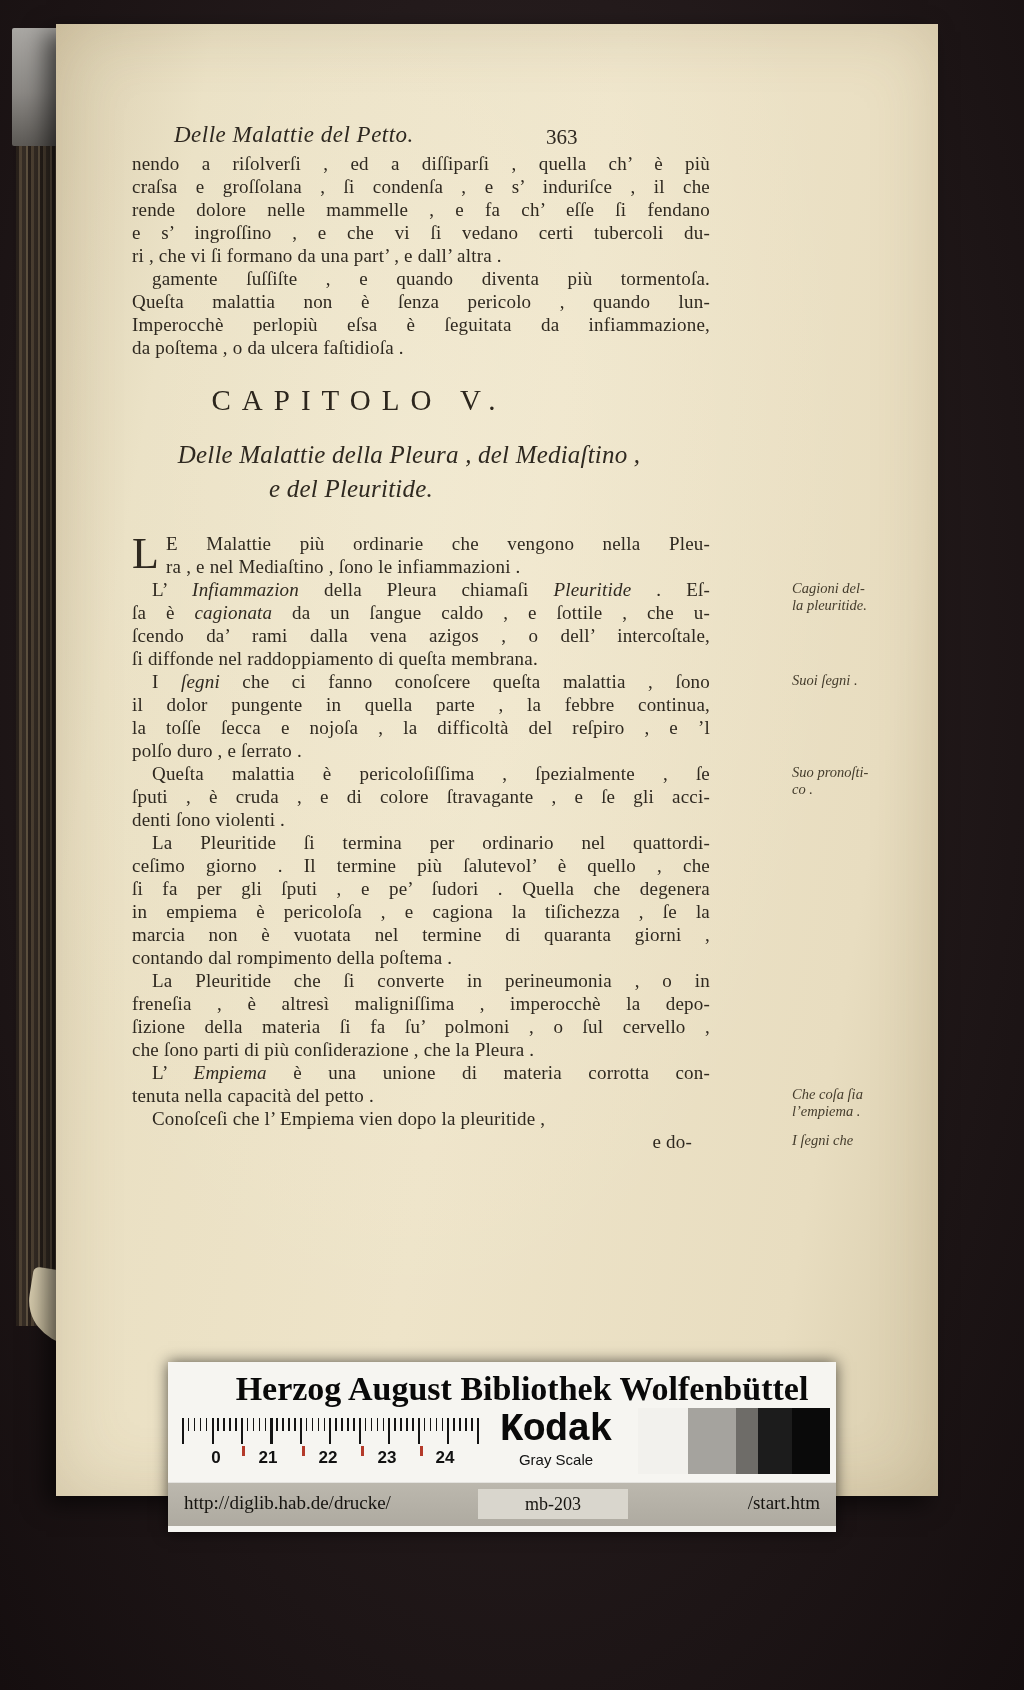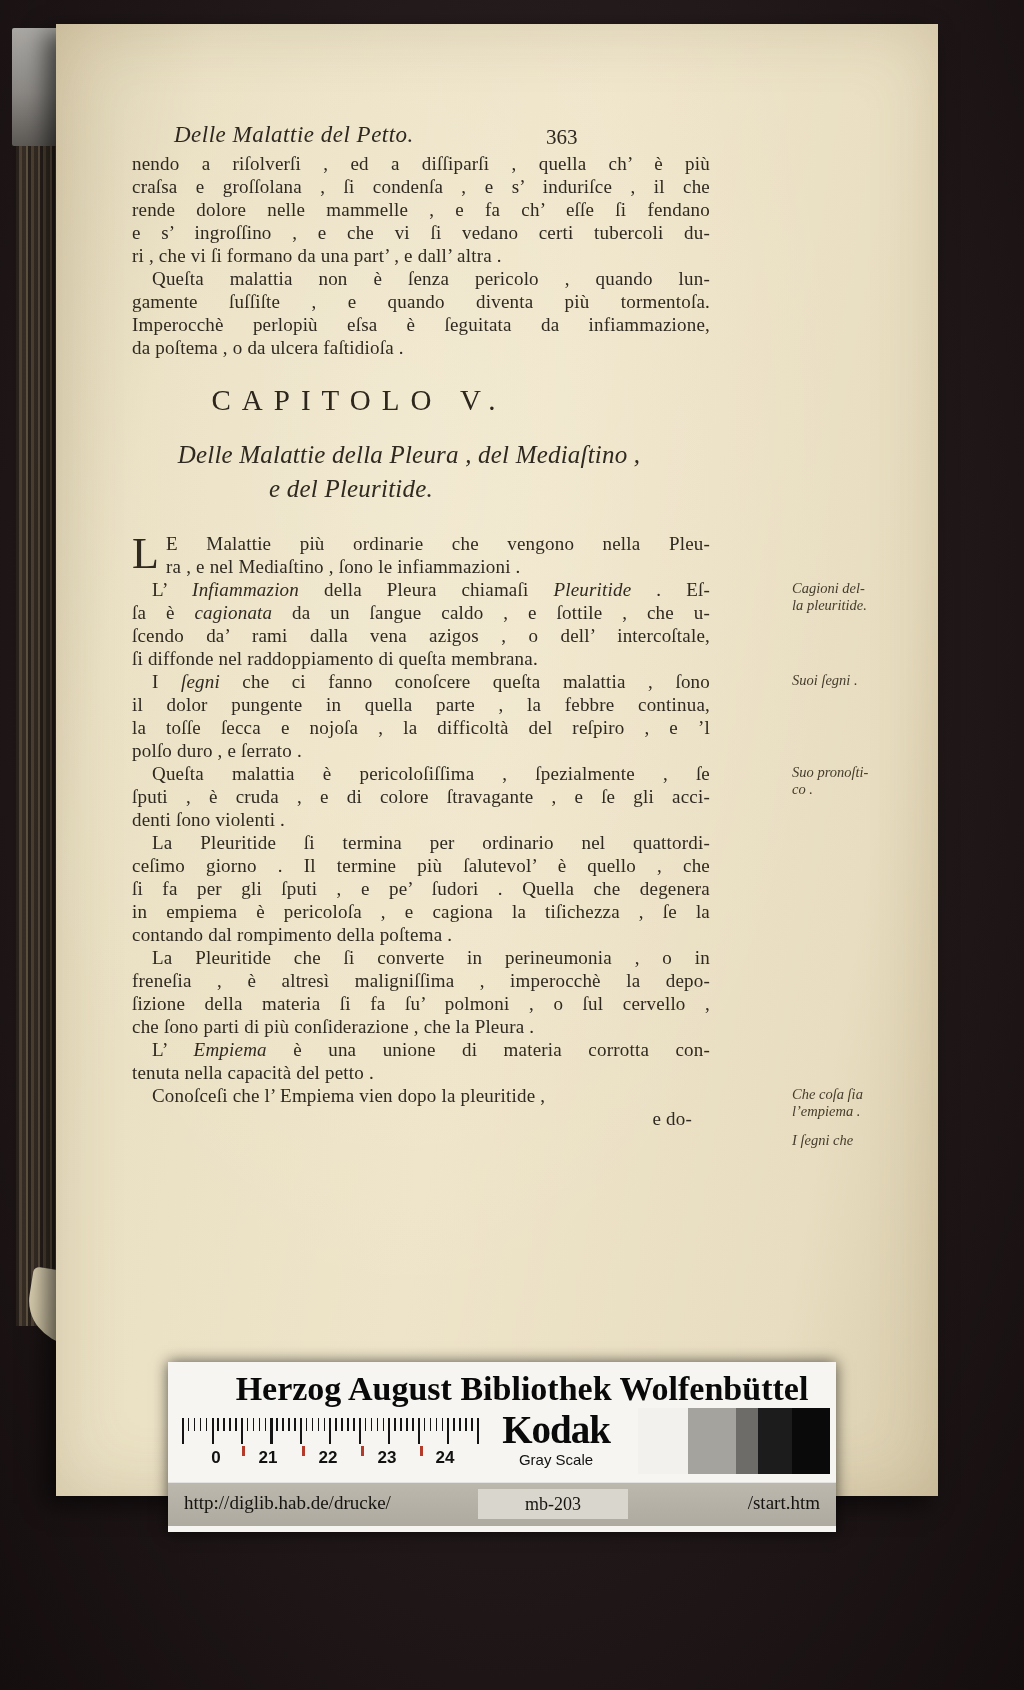--- a/index.html
+++ b/index.html
@@ -89,21 +89,21 @@
   }
   .ruler-numbers { position:absolute; left:14px; top:86px; width:300px; height:20px; }
   .ruler-numbers span {
     position:absolute; transform:translateX(-50%);
     font-family:"Liberation Sans",sans-serif; font-weight:bold; font-size:17px; color:#111;
   }
   .red-tick { position:absolute; top:84px; width:3px; height:10px; background:#b43a2a; }
 
   .kodak-block { position:absolute; left:306px; top:48px; width:164px; text-align:center; }
   .kodak-word {
-    font-family:Liberation Serif, serif; font-weight:bold; font-size:39px;
+    font-family:Liberation Mono, monospace; font-weight:bold; font-size:39px;
     letter-spacing:-1px; color:#0a0a0a; line-height:40px;
   }
   .grayscale-word { font-family:"Liberation Sans",sans-serif; font-size:15px; color:#111; margin-top:1px; }
 
   .patches { position:absolute; left:470px; top:46px; height:66px; display:flex; }
   .patch { height:100%; }
 
   .bottom-strip {
     position:absolute; left:0; top:120px; width:100%; height:44px;
     background:linear-gradient(180deg,#bcb8ae,#aeaaa0);
@@ -131,22 +131,22 @@
   <div class="body-text" id="body-text">
     <div id="pre-paras">
         <div class="para">
           <div class="line just"><span>nendo a riſolverſi , ed a diſſiparſi , quella ch’ è più</span></div>
           <div class="line just"><span>craſsa e groſſolana , ſi condenſa , e s’ induriſce , il che</span></div>
           <div class="line just"><span>rende dolore nelle mammelle , e fa ch’ eſſe ſi fendano</span></div>
           <div class="line just"><span>e s’ ingroſſino , e che vi ſi vedano certi tubercoli du-</span></div>
           <div class="line"><span>ri , che vi ſi formano da una part’ , e dall’ altra .</span></div>
         </div>
         <div class="para indent">
+          <div class="line just"><span>gamente ſuſſiſte , e quando diventa più tormentoſa.</span></div>
           <div class="line just"><span>Queſta malattia non è ſenza pericolo , quando lun-</span></div>
-          <div class="line just"><span>gamente ſuſſiſte , e quando diventa più tormentoſa.</span></div>
           <div class="line just"><span>Imperocchè perlopiù eſsa è ſeguitata da infiammazione,</span></div>
           <div class="line"><span>da poſtema , o da ulcera faſtidioſa .</span></div>
         </div>
       </div>
     <div class="chapter-heading">CAPITOLO V.</div>
     <div class="subtitle-block">
       <div class="subtitle subtitle-1">Delle Malattie della Pleura , del Mediaſtino ,</div>
       <div class="subtitle subtitle-2">e del Pleuritide.</div>
     </div>
     <div id="chapter-paras">
@@ -170,20 +170,21 @@
         <div class="para indent">
           <div class="line just"><span>Queſta malattia è pericoloſiſſima , ſpezialmente , ſe</span></div>
           <div class="line just"><span>ſputi , è cruda , e di colore ſtravagante , e ſe gli acci-</span></div>
           <div class="line"><span>denti ſono violenti .</span></div>
         </div>
         <div class="para indent">
           <div class="line just"><span>La Pleuritide ſi termina per ordinario nel quattordi-</span></div>
           <div class="line just"><span>ceſimo giorno . Il termine più ſalutevol’ è quello , che</span></div>
           <div class="line just"><span>ſi fa per gli ſputi , e pe’ ſudori . Quella che degenera</span></div>
           <div class="line just"><span>in empiema è pericoloſa , e cagiona la tiſichezza , ſe la</span></div>
+          <div class="line just"><span>marcia non è vuotata nel termine di quaranta giorni ,</span></div>
           <div class="line"><span>contando dal rompimento della poſtema .</span></div>
         </div>
         <div class="para indent">
           <div class="line just"><span>La Pleuritide che ſi converte in perineumonia , o in</span></div>
           <div class="line just"><span>freneſia , è altresì maligniſſima , imperocchè la depo-</span></div>
           <div class="line just"><span>ſizione della materia ſi fa ſu’ polmoni , o ſul cervello ,</span></div>
           <div class="line"><span>che ſono parti di più conſiderazione , che la Pleura .</span></div>
         </div>
         <div class="para indent">
           <div class="line just"><span>L’ </span><span class="it">Empiema</span><span> è una unione di materia corrotta con-</span></div>

